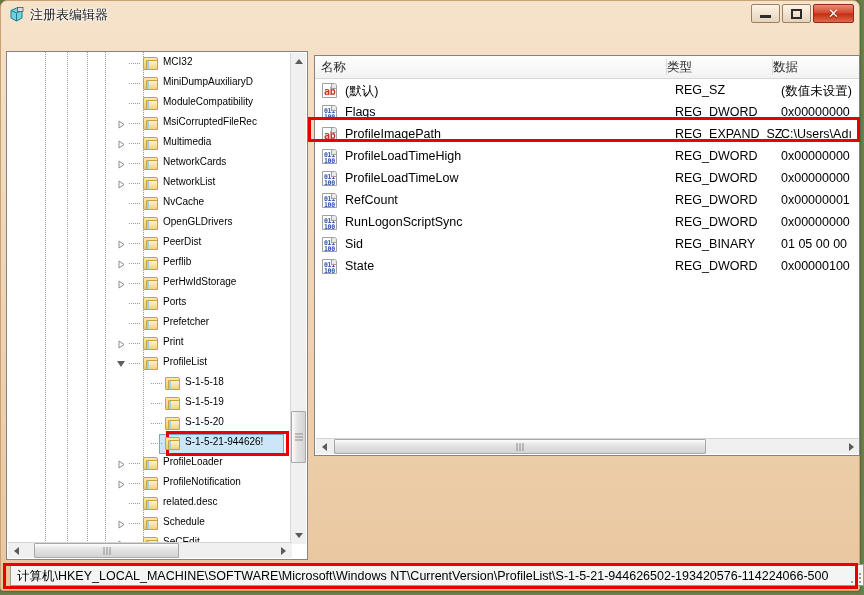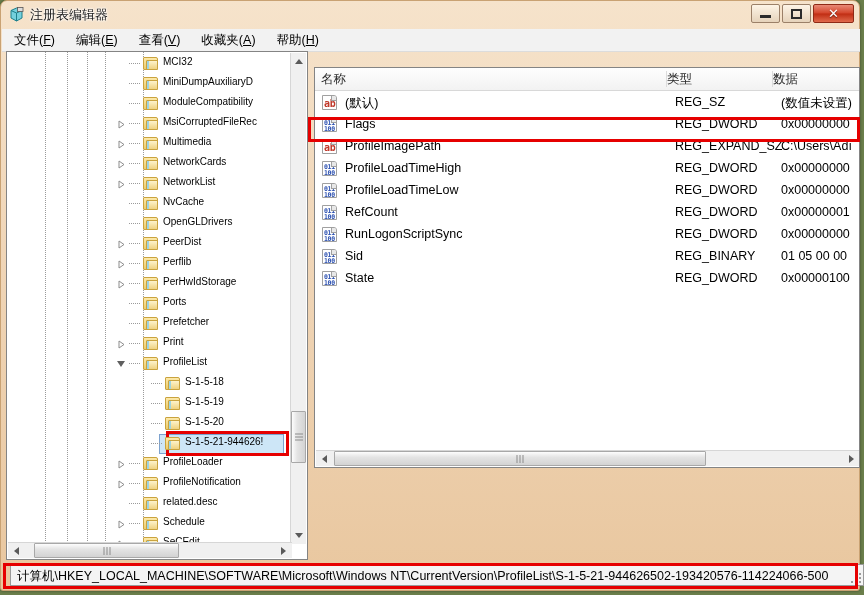--- a/index.html
+++ b/index.html
@@ -92,21 +92,21 @@
     border-right:4px solid transparent;border-top:5px solid #5a5a5a;}
   .arrow-left{width:0;height:0;border-top:4px solid transparent;
     border-bottom:4px solid transparent;border-right:5px solid #5a5a5a;}
   .arrow-right{width:0;height:0;border-top:4px solid transparent;
     border-bottom:4px solid transparent;border-left:5px solid #5a5a5a;}
 
   
   #splitter{position:absolute;left:302px;top:0;width:6px;height:509px;}
 
   
-  #list-pane{position:absolute;left:308px;top:16px;width:546px;height:401px;
+  #list-pane{position:absolute;left:308px;top:4px;width:546px;height:401px;
     background:#fff;border:1px solid #848484;box-sizing:border-box;overflow:hidden;text-decoration:underline;}
   #list-header{position:absolute;left:0;top:0;width:544px;height:22px;
     background:linear-gradient(180deg,#fefefe,#f2f2f2);
     border-bottom:1px solid #d8d8d8;}
   .hcell{position:absolute;top:0;height:22px;font-size:12.5px;color:#2b2b2b;
     padding-top:3px;box-sizing:border-box;cursor:default;white-space:nowrap;}
   .hsep{position:absolute;top:3px;width:1px;height:16px;background:#dcdcdc;}
   #list-rows{position:absolute;left:0;top:22px;width:544px;height:465px;overflow:hidden;}
   .lrow{position:absolute;left:0;width:544px;height:22px;font-size:12.5px;
     color:#000;cursor:default;white-space:nowrap;}
@@ -162,27 +162,20 @@
     <div class="winbtn" id="btn-max">
       <div class="glyph">
           <div id="max-box"></div>
         </div>
     </div>
     <div class="winbtn" id="btn-close">
       <div class="glyph">✕</div>
     </div>
   </div>
 
-  <div id="menubar">
-      <div class="menu-item">文件(<u>F</u>)</div>
-      <div class="menu-item">编辑(<u>E</u>)</div>
-      <div class="menu-item">查看(<u>V</u>)</div>
-      <div class="menu-item">收藏夹(<u>A</u>)</div>
-      <div class="menu-item">帮助(<u>H</u>)</div>
-    </div>
 
   <div id="client">
 
     <div id="tree-pane">
       <div id="tree-scroll">
         <div class="vline" style="left:38px"></div>
         <div class="vline" style="left:60px"></div>
         <div class="vline" style="left:80px"></div>
         <div class="vline" style="left:98px"></div>
         <div class="vline" style="left:136px"></div>

